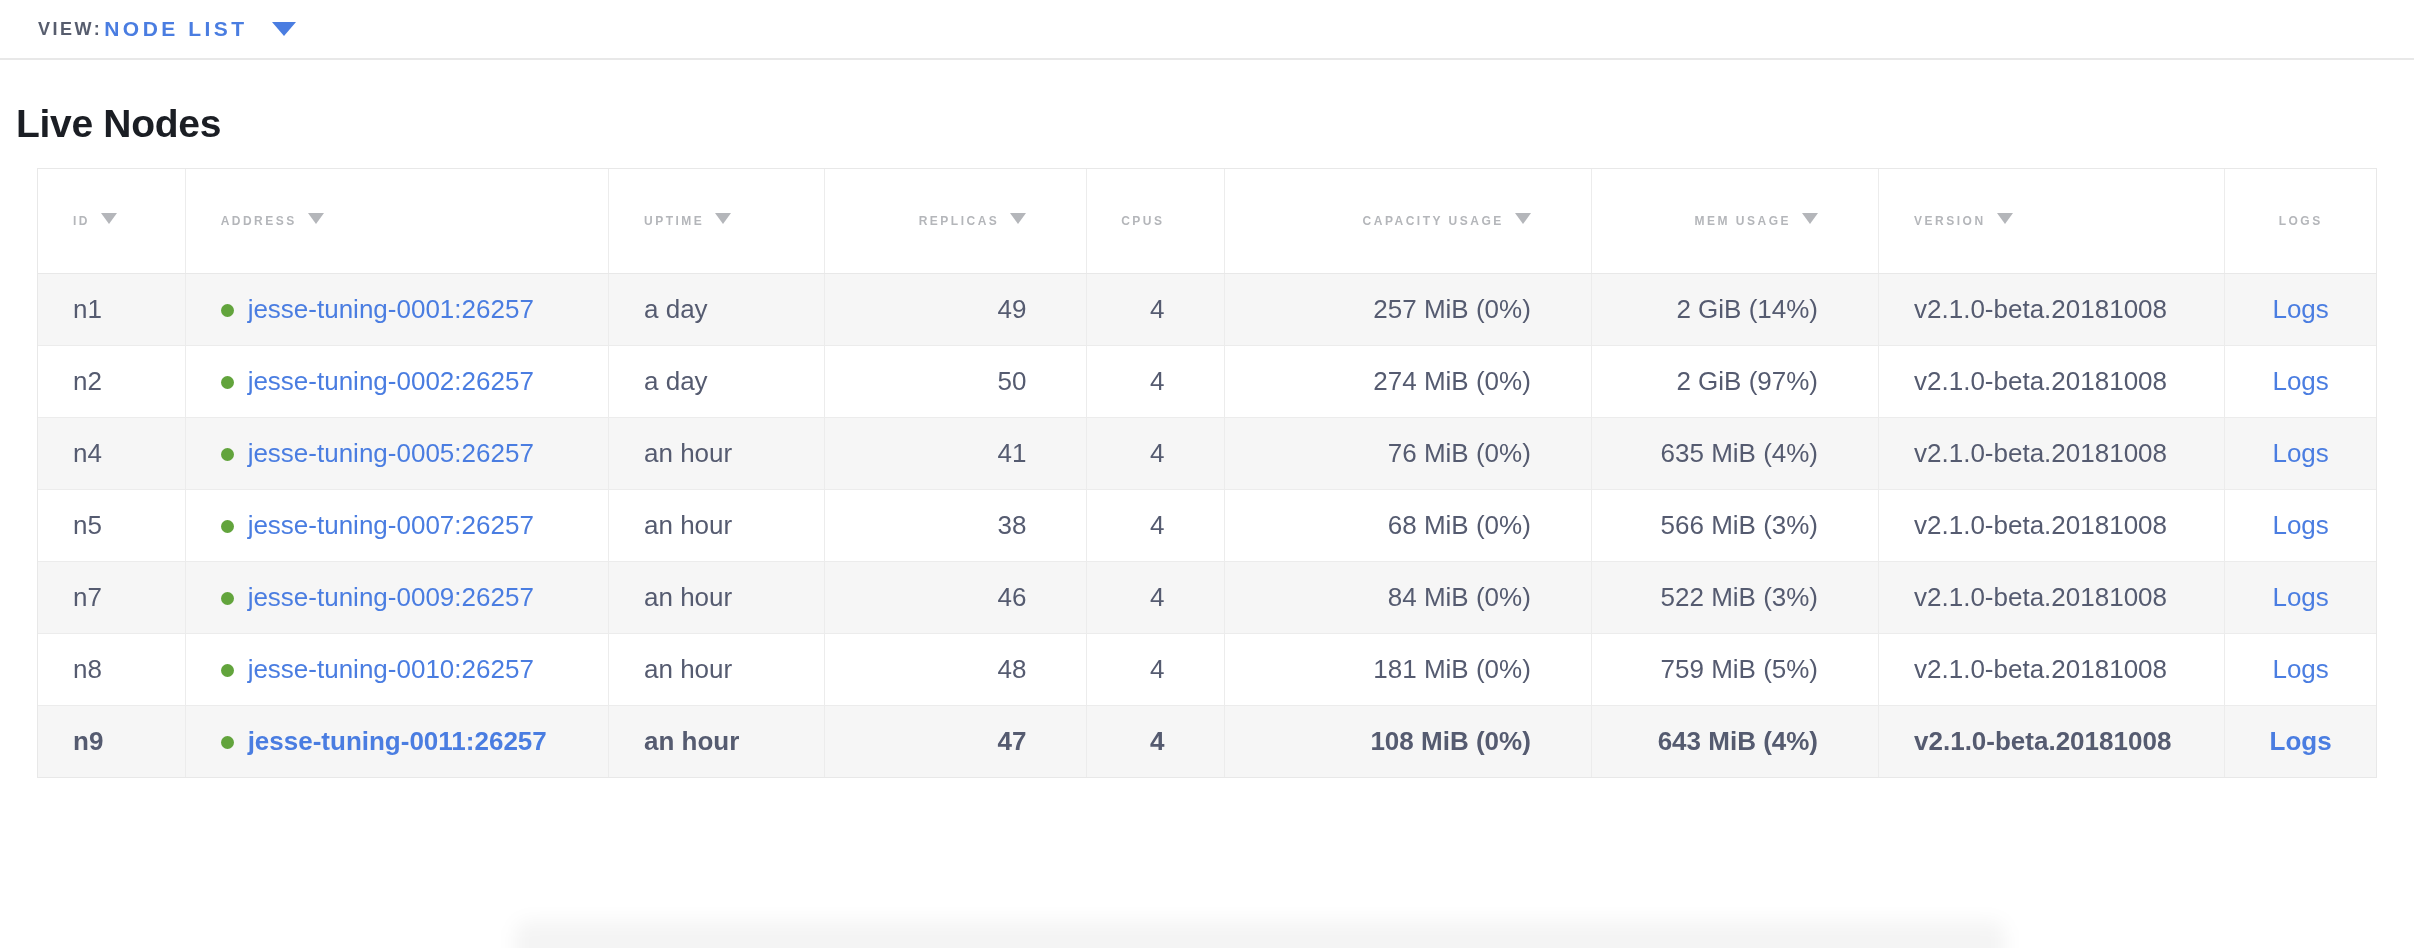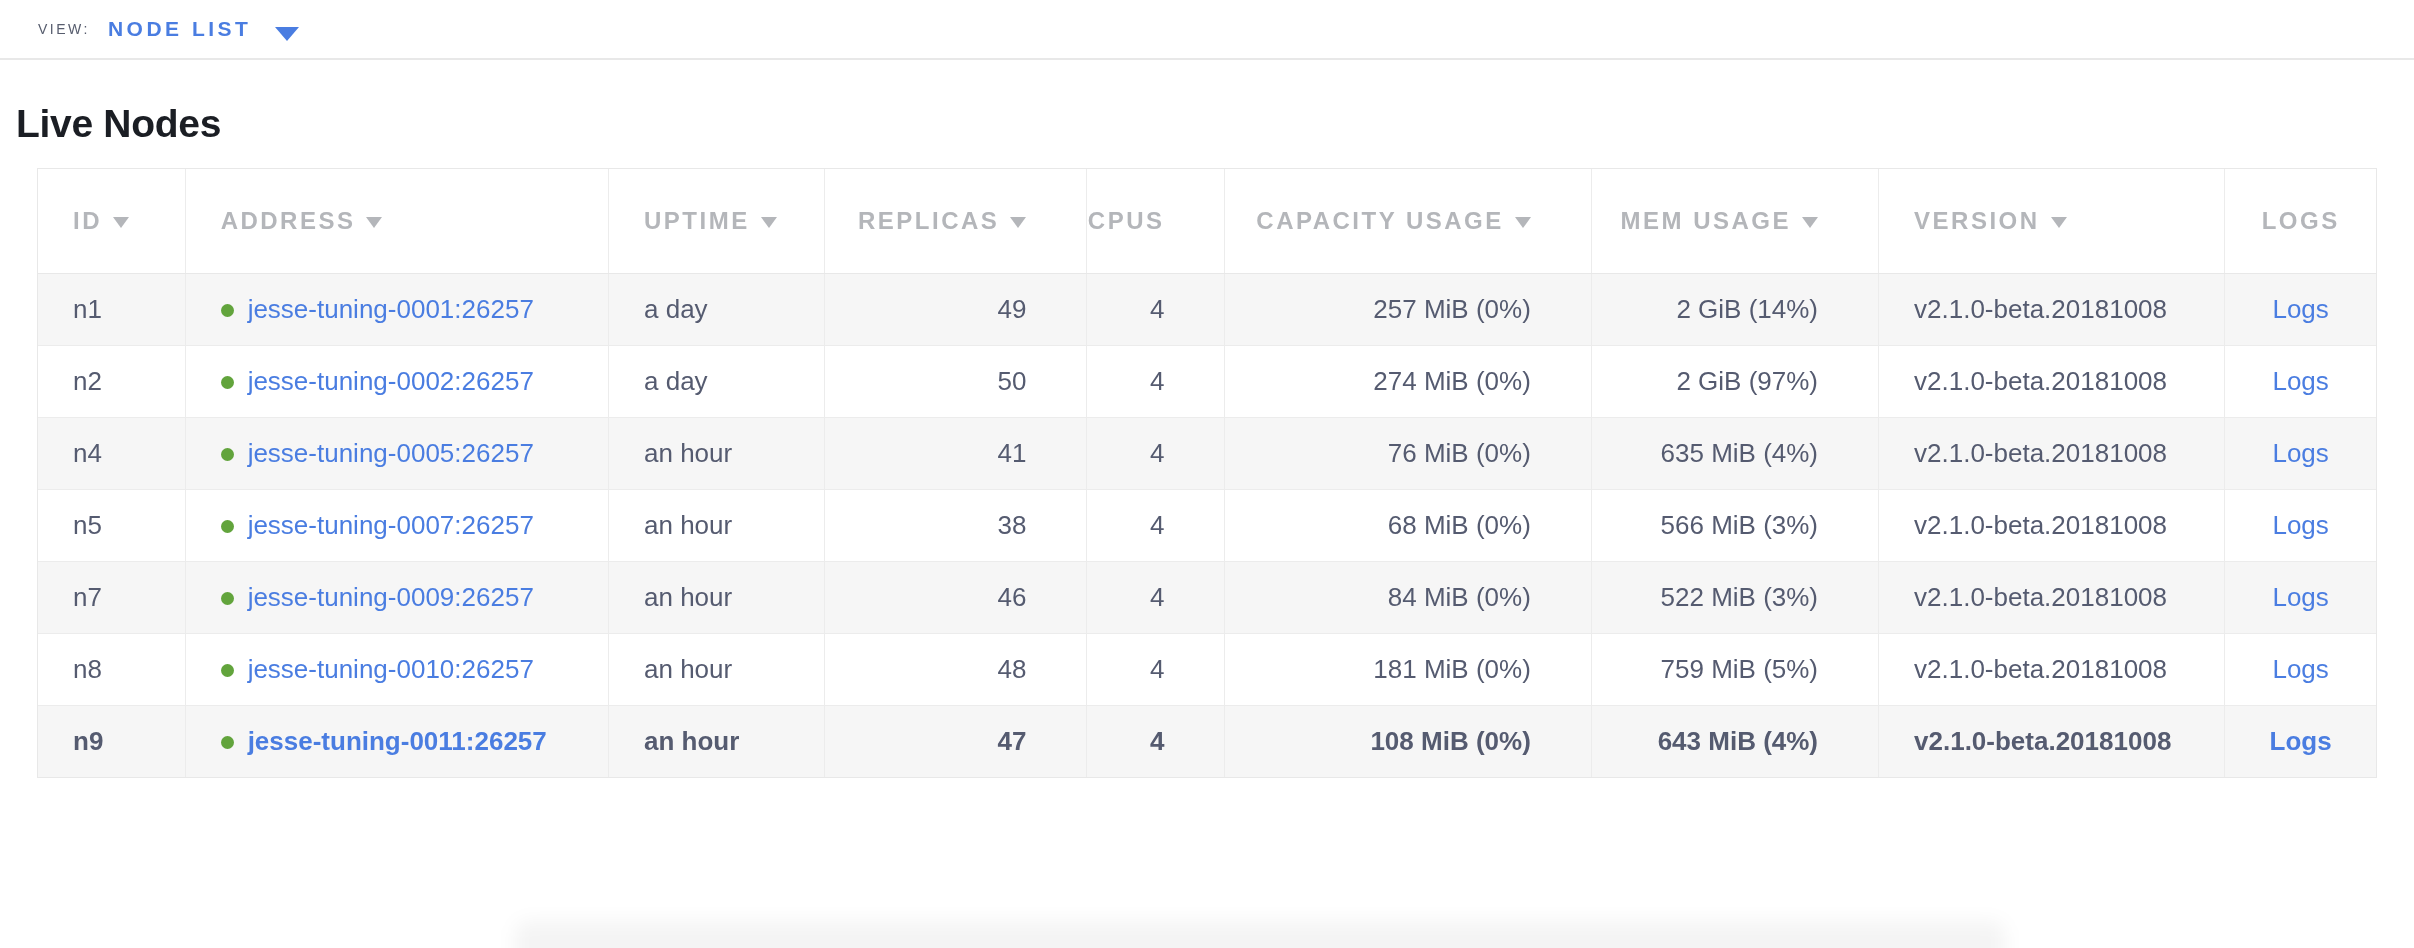--- a/index.html
+++ b/index.html
@@ -19,25 +19,25 @@
     width:2414px;height:948px;overflow:hidden;background:#ffffff;
     font-family:"Liberation Sans",sans-serif;position:relative;
   }
 
   
   .viewbar{
     height:60px;display:flex;align-items:center;padding-left:38px;
     background:#ffffff;border-bottom:2px solid var(--border);
   }
   .view-label{
-    font-size:14px;font-weight:400;letter-spacing:2.5px;color:var(--view-label);
+    font-size:18px;font-weight:700;letter-spacing:2.5px;color:var(--view-label);
   }
   .view-select{
-    display:flex;align-items:flex-end;background:none;border:none;padding:0;
-    margin-left:18px;cursor:pointer;font-family:inherit;
+    display:flex;align-items:center;background:none;border:none;padding:0;
+    margin-left:2px;cursor:pointer;font-family:inherit;
   }
   .view-select .value{
     font-size:21px;font-weight:700;letter-spacing:3.5px;color:var(--blue);
   }
   .caret{
     width:0;height:0;margin-left:24px;
     border-left:12px solid transparent;border-right:12px solid transparent;
     border-top:14px solid var(--blue);
   }
 
@@ -50,21 +50,21 @@
   
   .table-wrap{
     margin:22px 37px 0 37px;border:1px solid var(--border);background:#fff;
   }
   table{width:100%;border-collapse:collapse;table-layout:fixed;}
   col.c1{width:147px}col.c2{width:423px}col.c3{width:216px}
   col.c4{width:262px}col.c5{width:138px}col.c6{width:366px}
   col.c7{width:287px}col.c8{width:346px}col.c9{width:151px}
 
   th{
-    height:104px;background:#fff;font-size:24px;font-weight:700;
+    height:104px;background:#fff;font-size:12px;font-weight:700;
     letter-spacing:2.5px;color:var(--header-gray);text-align:left;
     padding:0 0 0 35px;border-right:1px solid var(--cell-border);
     border-bottom:1px solid var(--border);white-space:nowrap;
   }
   td{
     height:72px;font-size:26px;color:var(--text);text-align:left;
     padding:0 0 0 35px;border-right:1px solid var(--cell-border);
     border-bottom:1px solid var(--cell-border);white-space:nowrap;overflow:hidden;
     background:#fff;
   }

